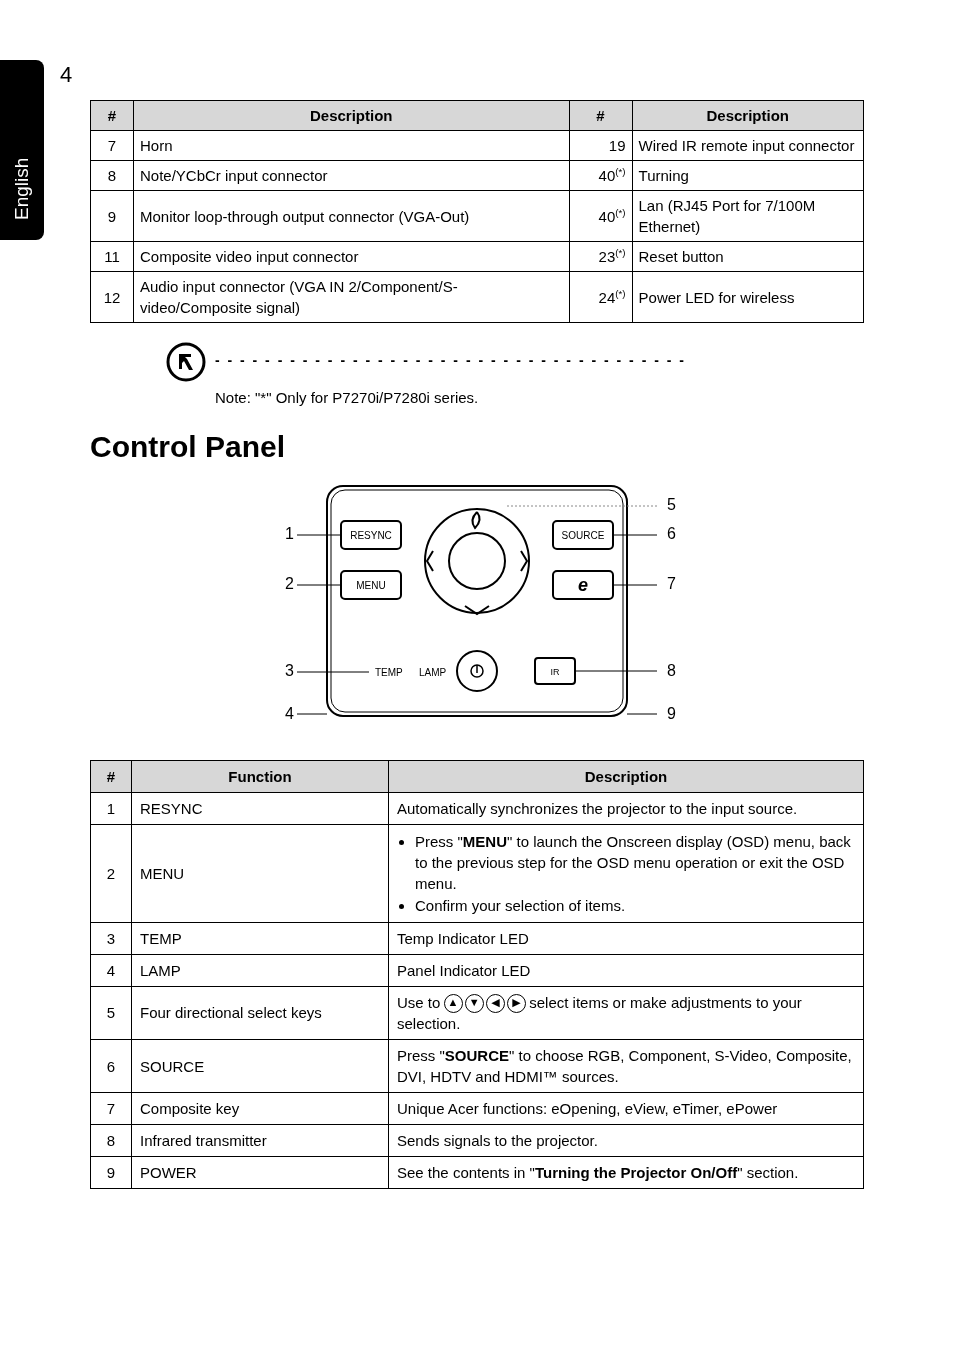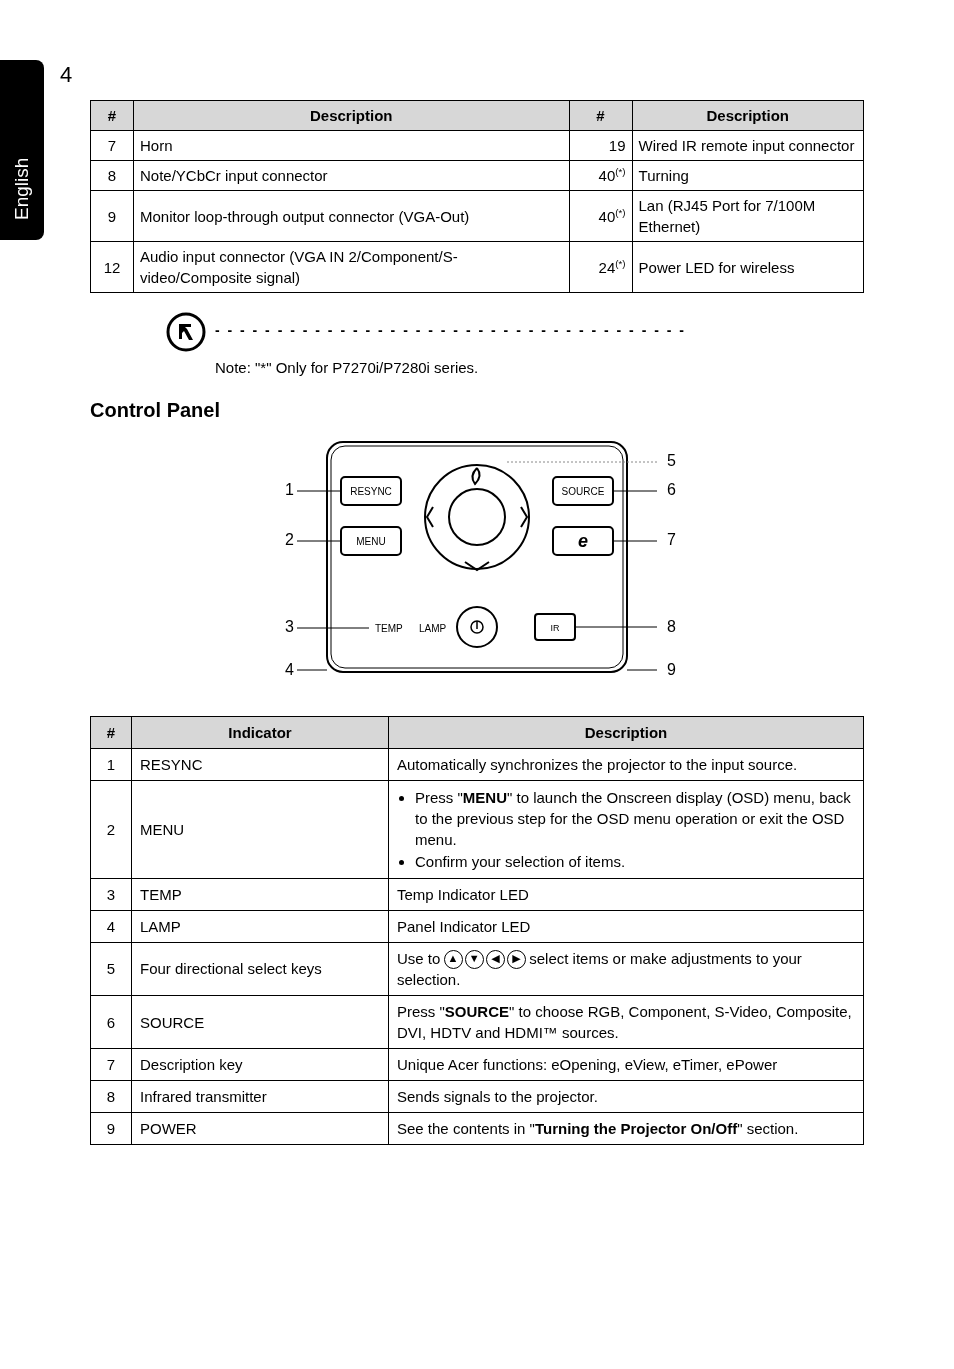--- a/index.html
+++ b/index.html
@@ -90,21 +90,21 @@
     font-weight: bold;
   }
   .note-text {
     margin-left: 50px;
     margin-top: 4px;
     font-size: 15px;
   }
   .note-text b { font-weight: normal; }
 
   h2.section {
-    font-size: 20px;
+    font-size: 30px;
     margin: 18px 0 8px 0;
     font-weight: bold;
   }
 
   .diagram-wrap {
     display: flex;
     justify-content: center;
     margin: 6px 0 18px 0;
   }
   .diagram {
@@ -181,20 +181,26 @@
         <td class="num">8</td>
         <td>Note/YCbCr input connector</td>
         <td class="mid"><span>40</span><sup>(*)</sup></td>
         <td>Turning</td>
       </tr>
       <tr>
         <td class="num">9</td>
         <td>Monitor loop-through output connector (VGA-Out)</td>
         <td class="mid"><span>40</span><sup>(*)</sup></td>
         <td>Lan (RJ45 Port for 7/100M Ethernet)</td>
+      </tr>
+      <tr>
+        <td class="num">11</td>
+        <td>Composite video input connector</td>
+        <td class="mid"><span>23</span><sup>(*)</sup></td>
+        <td>Reset button</td>
       </tr>
       <tr>
         <td class="num">12</td>
         <td>Audio input connector (VGA IN 2/Component/S-video/Composite signal)</td>
         <td class="mid"><span>24</span><sup>(*)</sup></td>
         <td>Power LED for wireless</td>
       </tr>
     </tbody>
   </table>
 
@@ -267,21 +273,21 @@
         <text x="410" y="200" font-size="16">8</text>
         <text x="410" y="243" font-size="16">9</text>
       </svg>
     </div>
   </div>
 
   <table class="fn-table">
     <thead>
       <tr>
         <th>#</th>
-        <th>Indicator</th>
+        <th>Function</th>
         <th>Description</th>
       </tr>
     </thead>
     <tbody>
       <tr>
         <td class="n">1</td>
         <td class="fn">RESYNC</td>
         <td>Automatically synchronizes the projector to the input source.</td>
       </tr>
       <tr>
@@ -318,21 +324,21 @@
       </tr>
       <tr>
         <td class="n">6</td>
         <td class="fn">SOURCE</td>
         <td>
           <span>Press "</span><b>SOURCE</b><span>" to choose RGB, Component, S-Video, Composite, DVI, HDTV and HDMI™ sources.</span>
         </td>
       </tr>
       <tr>
         <td class="n">7</td>
-        <td class="fn">Description key</td>
+        <td class="fn">Composite key</td>
         <td>Unique Acer functions: eOpening, eView, eTimer, ePower</td>
       </tr>
       <tr>
         <td class="n">8</td>
         <td class="fn">Infrared transmitter</td>
         <td>Sends signals to the projector.</td>
       </tr>
       <tr>
         <td class="n">9</td>
         <td class="fn">POWER</td>

